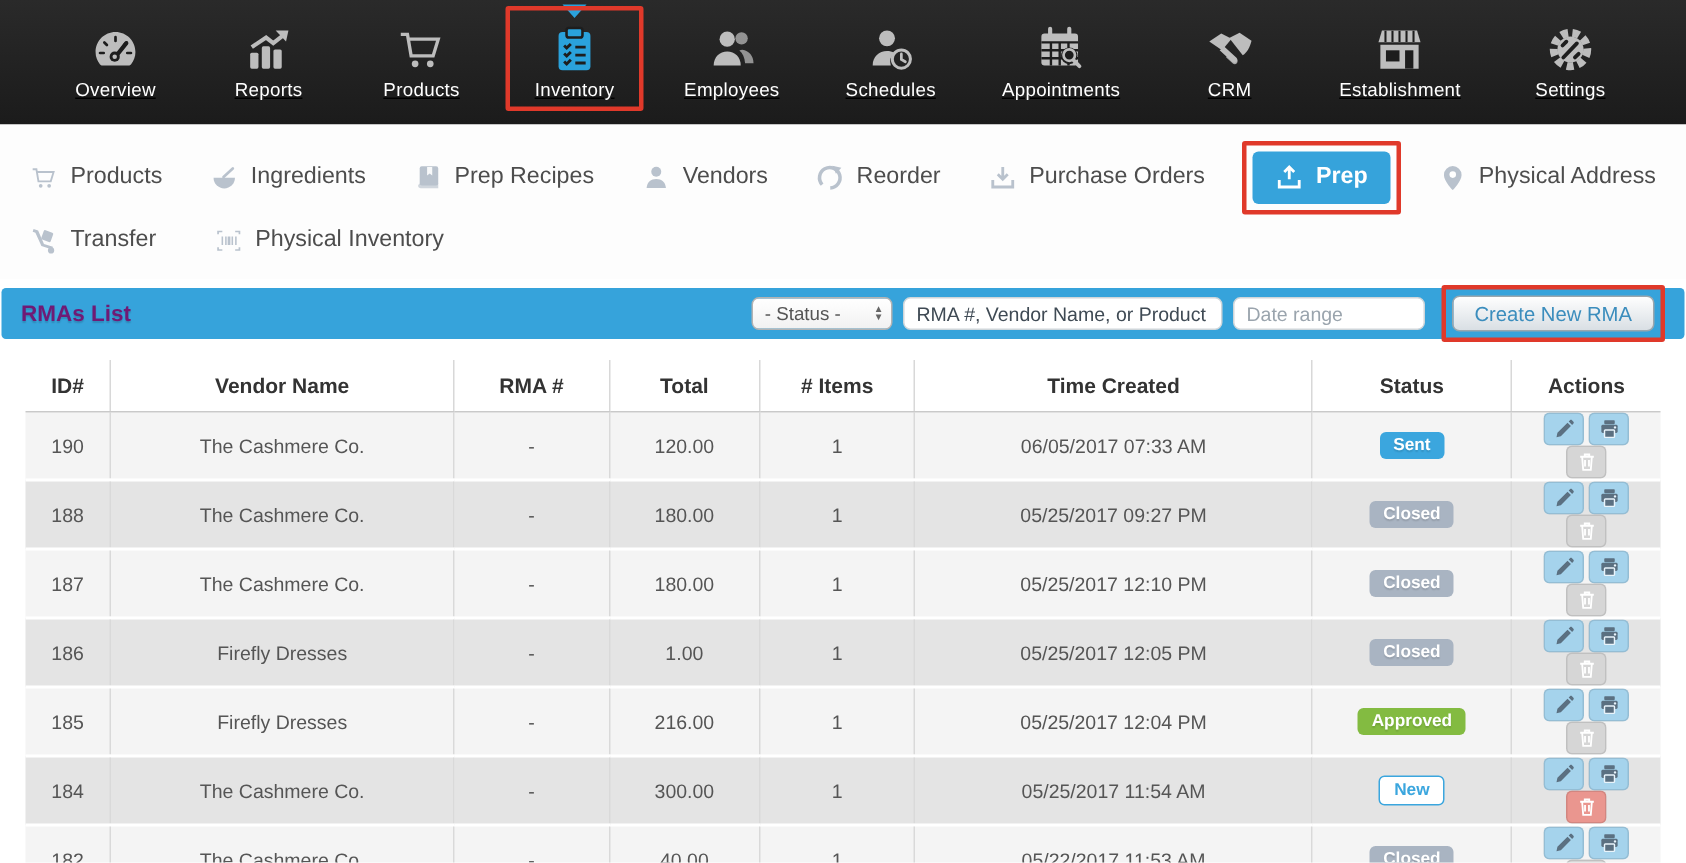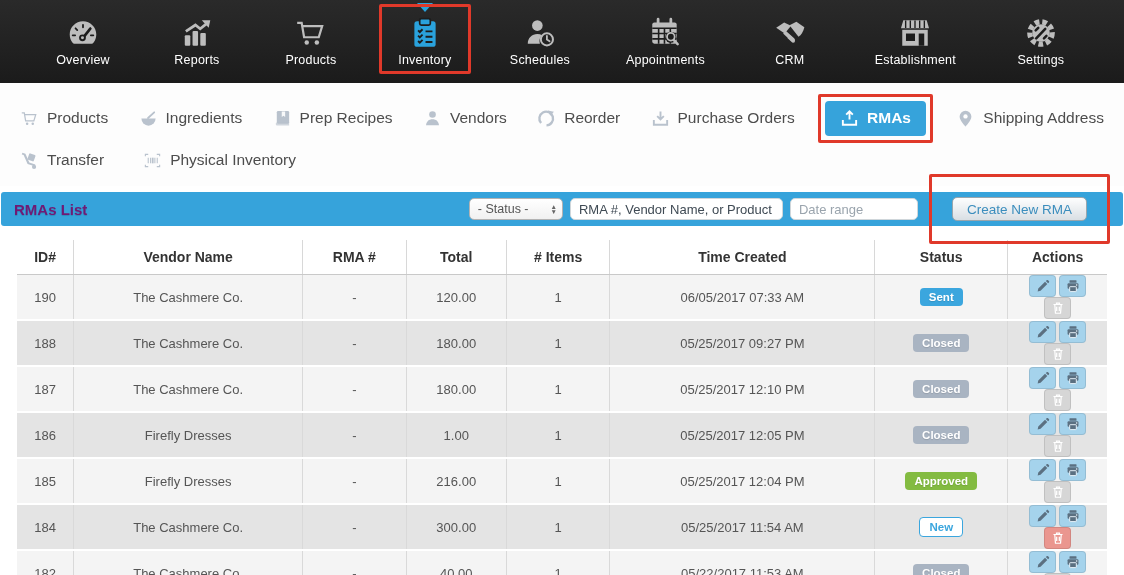--- a/index.html
+++ b/index.html
@@ -8,21 +8,21 @@
     --badge-approved:#83bb41; --act-blue:#a5d3ec; --act-gray:#d6d6d6; --act-red:#ea968f;
     --row-light:#f4f4f4; --row-dark:#e4e4e4;
   }
   *{box-sizing:border-box;margin:0;padding:0;}
   html,body{width:1124px;height:575px;overflow:hidden;background:#fff;
     font-family:"Liberation Sans","DejaVu Sans",sans-serif;}
   svg{display:block;}
 
   
   .topnav{height:83px;background:linear-gradient(#2a2a2a,#1b1b1b);display:flex;
-    align-items:center;justify-content:space-around;padding:0 26px;}
+    align-items:center;justify-content:space-around;padding:0 26px;text-decoration:underline;}
   .nav-item{position:relative;display:flex;flex-direction:column;align-items:center;
     gap:3px;cursor:pointer;min-width:58px;}
   .nav-item .nico{width:34px;height:34px;color:var(--icon-gray);}
   .nav-item.active .nico{color:#2aa2dc;}
   .nav-item .nlabel{color:#fff;font-size:12.5px;letter-spacing:.2px;}
   .nav-pointer{position:absolute;top:-13px;left:50%;transform:translateX(-50%);
     width:0;height:0;border-left:8px solid transparent;border-right:8px solid transparent;
     border-top:9px solid #2aa2dc;}
   .red-box{position:absolute;top:-12px;bottom:-7px;left:-17px;right:-17px;
     border:3px solid var(--red);border-radius:2px;pointer-events:none;z-index:5;}
@@ -49,21 +49,21 @@
   .sel{background:linear-gradient(#fff,#f1f1f1);border:1px solid #b3b3b3;border-radius:5px;
     height:22px;display:flex;align-items:center;gap:22px;padding:0 5px 0 8px;font-size:12.5px;
     color:#555;cursor:pointer;}
   .sel .arrows{display:flex;flex-direction:column;line-height:5px;font-size:6.5px;color:#666;}
   .tb-input{height:22px;border:1px solid #cfd6da;border-radius:5px;padding:0 8px;
     font-size:13px;font-family:inherit;color:#333;outline:none;}
   .tb-input.search{width:213px;}
   .tb-input.search::placeholder{color:#3f4a54;opacity:1;}
   .tb-input.date{width:128px;}
   .tb-input.date::placeholder{color:#9aa4ad;opacity:1;}
-  .create-wrap{position:relative;display:inline-flex;padding:20px;border:3px solid var(--red);
+  .create-wrap{position:relative;display:inline-flex;padding:4px;border:3px solid var(--red);
     border-radius:2px;margin-left:4px;}
   .create-btn{height:24px;padding:0 14px;border:1px solid #9aa6ad;border-radius:5px;
     background:linear-gradient(#fefefe,#d9dfe4);color:#3b8dbd;font-size:13.5px;
     font-family:inherit;cursor:pointer;}
 
   
   .tablewrap{margin:14px 17px 0;}
   table{width:100%;border-collapse:collapse;table-layout:fixed;}
   th{font-size:14px;color:#333;font-weight:bold;padding:9px 6px;background:#fff;
     border-bottom:1px solid #c9c9c9;border-right:1px solid #d8d8d8;text-align:center;}
@@ -139,20 +139,33 @@
             <path d="M9.5 13.5l1.6 1.6 2.6-2.6M9.5 18.5l1.6 1.6 2.6-2.6M9.5 23.5l1.6 1.6 2.6-2.6"></path>
             <path d="M16.5 14.5h6.5M16.5 19.5h6.5M16.5 24.5h6.5"></path>
           </g>
         </svg>
       </span>
       <div class="nlabel">Inventory</div>
     </div>
     <div class="nav-item">
       <span class="nico">
         <svg viewBox="0 0 32 32" fill="currentColor">
+          <circle cx="13" cy="9.5" r="4.8"></circle>
+          <path d="M4.5 26c0-5.2 3.8-8.7 8.5-8.7s8.5 3.5 8.5 8.7z"></path>
+          <g opacity=".72">
+            <circle cx="22" cy="9" r="3.9"></circle>
+            <path d="M22.5 16.2c4.1.5 7 3.8 7 8.4h-5.3c-.2-3.4-1.5-6.2-3.6-7.9.6-.3 1.2-.5 1.9-.5z"></path>
+          </g>
+        </svg>
+      </span>
+      <div class="nlabel">Employees</div>
+    </div>
+    <div class="nav-item">
+      <span class="nico">
+        <svg viewBox="0 0 32 32" fill="currentColor">
           <circle cx="13.5" cy="9" r="5"></circle>
           <path d="M4.5 26c0-5.3 4-9 9-9 1.7 0 3.2.4 4.5 1.1a7.6 7.6 0 00-2.1 7.9z"></path>
           <circle cx="22.5" cy="22" r="5.7" fill="none" stroke="currentColor" stroke-width="1.9"></circle>
           <path d="M22.5 18.8v3.4l2.5 1.5" stroke="currentColor" stroke-width="1.7" fill="none" stroke-linecap="round"></path>
         </svg>
       </span>
       <div class="nlabel">Schedules</div>
     </div>
     <div class="nav-item">
       <span class="nico">
@@ -265,30 +278,30 @@
         <span>Purchase Orders</span>
       </div>
       <div class="sub-item active">
         <div class="red-box2"></div>
         <span class="sico">
           <svg viewBox="0 0 20 20" fill="none" stroke="currentColor" stroke-width="2">
             <path d="M10 11V2.8M6.5 6L10 2.5 13.5 6"></path>
             <path d="M3 11.5v5h14v-5"></path>
           </svg>
         </span>
-        <span>RMAs</span>
+        <span>Prep</span>
       </div>
       <div class="sub-item">
         <span class="sico">
           <svg viewBox="0 0 20 20" fill="currentColor">
             <path d="M10 1.8a6.2 6.2 0 00-6.2 6.2C3.8 12.4 10 18.6 10 18.6s6.2-6.2 6.2-10.6A6.2 6.2 0 0010 1.8z"></path>
             <circle cx="10" cy="7.8" r="2.3" fill="#fff"></circle>
           </svg>
         </span>
-        <span>Shipping Address</span>
+        <span>Physical Address</span>
       </div>
     </div>
   <div class="subnav-row r2" id="subnav-r2">
       <div class="sub-item">
         <span class="sico">
           <svg viewBox="0 0 20 20" fill="currentColor">
             <path d="M2.5 1.8l3.2 1 4.1 9.4 6.3 2-.6 1.9-7.5-2.4L3.8 4.3l-1.9-.6z"></path>
             <rect x="8.6" y="3.2" width="7" height="7" rx="1" transform="rotate(20 12 6.7)"></rect>
             <circle cx="14.8" cy="16.8" r="2.2"></circle>
           </svg>

